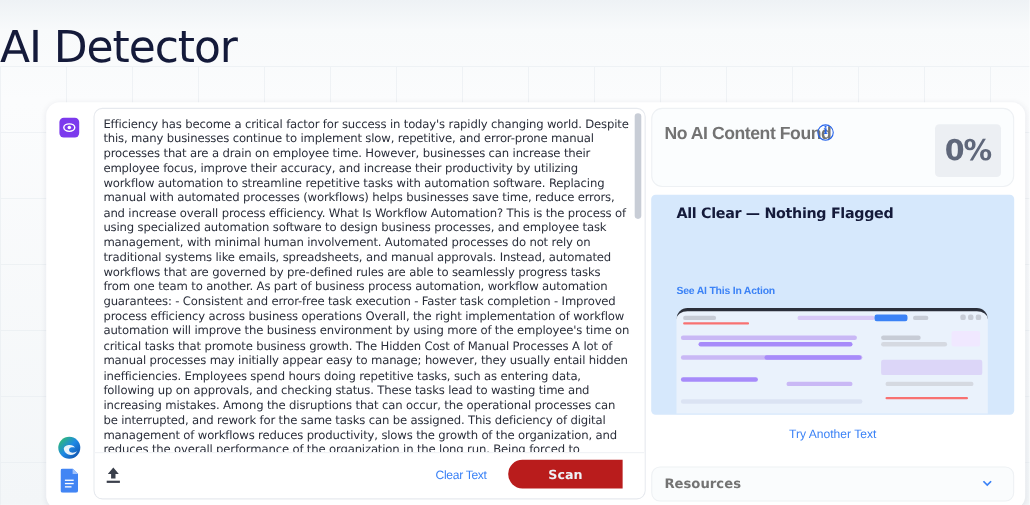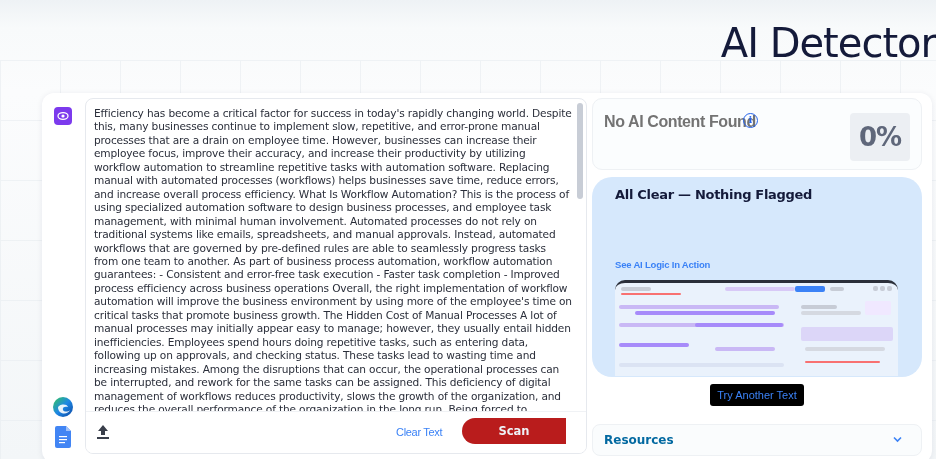--- a/index.html
+++ b/index.html
@@ -13,21 +13,21 @@
   .grid-bg {
     position: absolute; left: 0; top: 60px; width: 936px; height: 399px;
     background-image:
       linear-gradient(#e8edf1 1px, transparent 1px),
       linear-gradient(90deg, #e8edf1 1px, transparent 1px);
     background-size: 60px 60px;
     opacity: 0.6;
   }
   .title {
     position: absolute; top: 20px; left: 0; width: 936px;
-    text-align: right;
+    text-align: left;
     font-family: "DejaVu Sans", sans-serif;
     font-size: 40px; font-weight: 400; letter-spacing: -1px;
     color: #141a3a;
   }
   .card {
     position: absolute; left: 42px; top: 93px; width: 890px; height: 370px;
     background: #ffffff;
     border-radius: 12px;
     box-shadow: 0 1px 6px rgba(20,30,60,0.08);
   }
@@ -91,21 +91,21 @@
   }
   .percent {
     position: absolute; left: 257px; top: 14px; width: 60px; height: 48px;
     background: #eceff3; border-radius: 4px;
     font-family: "DejaVu Sans", sans-serif; font-weight: bold; font-size: 26px;
     color: #5f677a; text-align: center; line-height: 48px; letter-spacing: -1px;
   }
 
   .clear-panel {
     position: absolute; left: 592px; top: 177px; width: 330px; height: 200px;
-    background: #d6e8fc; border-radius: 20px;
+    background: #d6e8fc; border-radius: 4px;
   }
   .clear-title {
     position: absolute; left: 23px; top: 10px;
     font-family: "DejaVu Sans", sans-serif; font-weight: bold; font-size: 13px;
     color: #141a3a; letter-spacing: -0.3px;
   }
   .clear-desc {
     position: absolute; left: 23px; top: 32px; width: 295px;
     font-size: 11px; line-height: 15px; color: #1c2033;
     font-family: "Liberation Sans", sans-serif;
@@ -116,32 +116,32 @@
     font-family: "Liberation Sans", sans-serif; letter-spacing: -0.2px;
   }
   .preview {
     position: absolute; left: 23px; top: 103px; width: 283px; height: 96px;
     background: #eaf2fc; border-top: 3px solid #2b2f3a; border-radius: 10px 10px 0 0;
     overflow: hidden;
   }
   .preview .bar { position: absolute; height: 4px; border-radius: 2px; }
   .try-btn {
     position: absolute; left: 118px; top: 207px; width: 94px; height: 22px;
-    background: #000000; color: #3b82f6; border: none; border-radius: 3px;
+    background: #ffffff; color: #3b82f6; border: none; border-radius: 3px;
     font-size: 11px; font-family: "Liberation Sans", sans-serif; text-align: center;
   }
 
   .resources {
     position: absolute; left: 592px; top: 424px; width: 330px; height: 32px;
     background: #fafcfd; border: 1px solid #eef1f4; border-radius: 8px;
   }
   .resources-label {
     position: absolute; left: 11px; top: 8px;
     font-family: "DejaVu Sans", sans-serif; font-weight: bold; font-size: 12px;
-    color: #0369a1;
+    color: #737373;
   }
   .chevron { position: absolute; left: 300px; top: 11px; width: 9px; height: 7px; }
 </style>
 </head>
 <body>
 
 <div class="grid-bg"></div>
 
 <h1 class="title">AI Detector</h1>
 
@@ -188,21 +188,21 @@
 </div>
 
 <div class="result">
   <div class="result-title">No AI Content Found</div>
   <div class="info-icon">i</div>
   <div class="percent">0%</div>
 </div>
 
 <div class="clear-panel">
   <div class="clear-title">All Clear — Nothing Flagged</div>
-  <a class="clear-link">See AI Logic In Action</a>
+  <a class="clear-link">See AI This In Action</a>
   <div class="preview">
     <div class="bar" style="left:6px;top:4px;width:30px;background:#c7ccd6"></div>
     <div class="bar" style="left:6px;top:10px;width:60px;height:2px;background:#f87171"></div>
     <div class="bar" style="left:110px;top:4px;width:70px;background:#d8c9f7"></div>
     <div class="bar" style="left:180px;top:3px;width:30px;height:6px;background:#3b82f6"></div>
     <div class="bar" style="left:215px;top:4px;width:14px;background:#c7ccd6"></div>
     <div class="bar" style="left:258px;top:3px;width:5px;height:5px;background:#c7ccd6"></div>
     <div class="bar" style="left:265px;top:3px;width:5px;height:5px;background:#c7ccd6"></div>
     <div class="bar" style="left:272px;top:3px;width:5px;height:5px;background:#c7ccd6"></div>
     <div class="bar" style="left:4px;top:22px;width:160px;background:#c9b8f5"></div>

